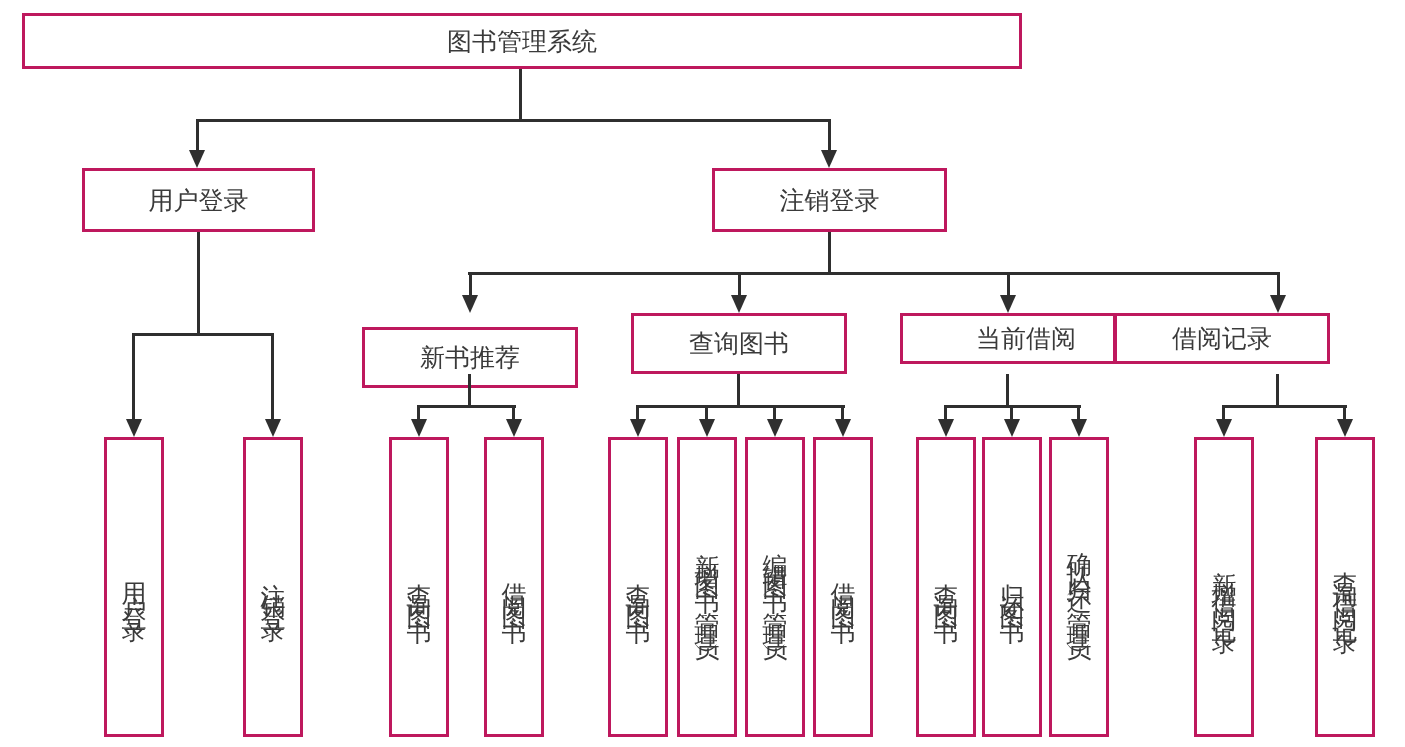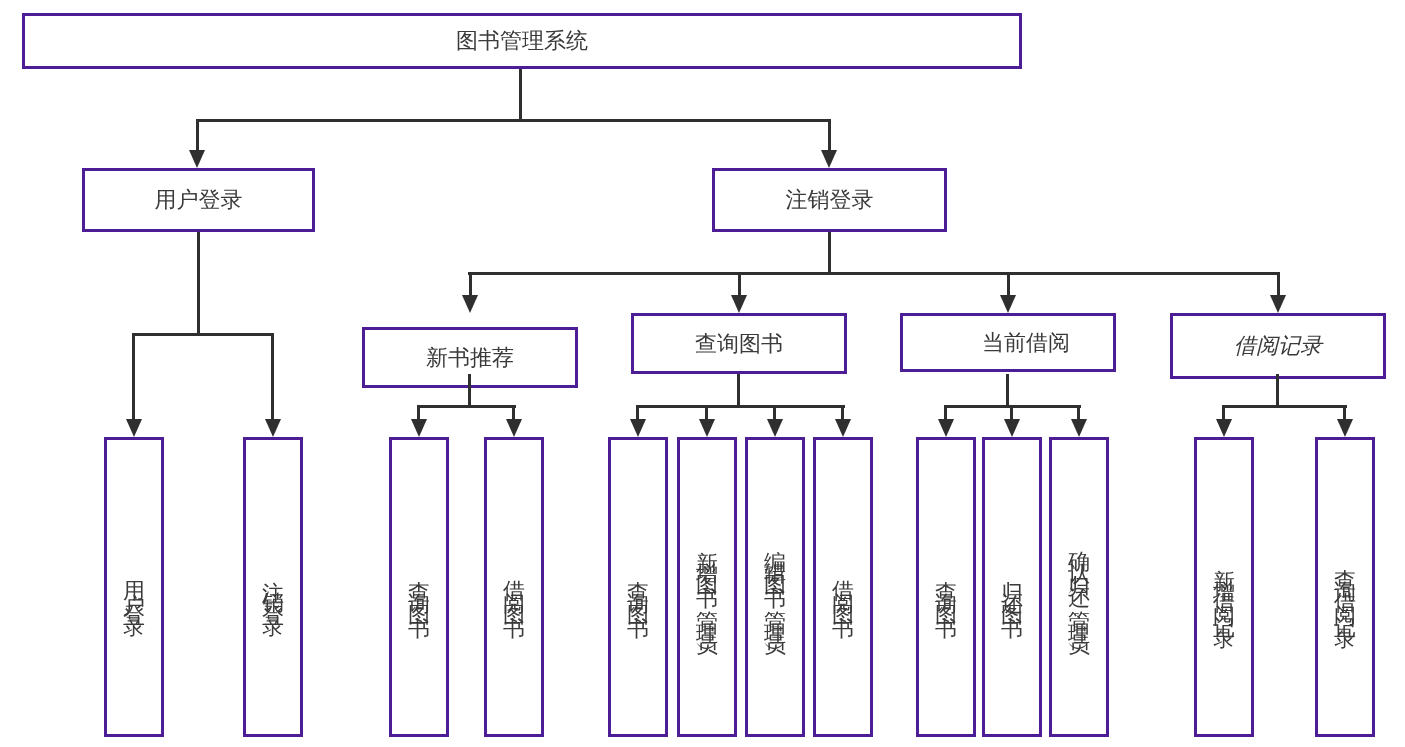--- a/index.html
+++ b/index.html
@@ -1,23 +1,23 @@
 <!DOCTYPE html>
 <html><head>
 <meta charset="utf-8">
 <style>
   html,body{margin:0;padding:0;background:#ffffff;}
   #canvas{
     position:relative;width:1405px;height:747px;background:#ffffff;overflow:hidden;
     font-family:"Liberation Sans","DejaVu Sans",sans-serif;
   }
   .box{
-    position:absolute;background:#ffffff;border:3px solid #4c1d95;box-sizing:border-box;
+    position:absolute;background:#ffffff;border:3px solid #be185d;box-sizing:border-box;
     display:flex;align-items:center;justify-content:center;
-    color:#3a3a3a;font-size:22px;line-height:1;white-space:nowrap;
+    color:#3a3a3a;font-size:25px;line-height:1;white-space:nowrap;
   }
   .vbox span{
     writing-mode:vertical-rl;text-orientation:mixed;letter-spacing:12px;
     white-space:normal;display:block;
   }
   .hline{position:absolute;height:3px;background:#2f2f2f;}
   .vline{position:absolute;width:3px;background:#2f2f2f;}
   .arrow{
     position:absolute;width:0;height:0;
     border-left:8px solid transparent;border-right:8px solid transparent;
@@ -59,22 +59,22 @@
   <div class="arrow" style="left:462px;top:295px;"></div>
   <div class="vline" style="left:738px;top:272px;height:27px;"></div>
   <div class="arrow" style="left:731px;top:295px;"></div>
   <div class="vline" style="left:1007px;top:272px;height:27px;"></div>
   <div class="arrow" style="left:1000px;top:295px;"></div>
   <div class="vline" style="left:1277px;top:272px;height:27px;"></div>
   <div class="arrow" style="left:1270px;top:295px;"></div>
 
   <div class="box" style="left:362px;top:327px;width:216px;height:61px;">新书推荐</div>
   <div class="box" style="left:631px;top:313px;width:216px;height:61px;">查询图书</div>
-  <div class="box" style="left:900px;top:313px;width:216px;height:59px;padding-left:36px;">当前借阅</div>
-  <div class="box" style="left:1170px;top:313px;width:216px;height:66px;font-style:italic;">借阅记录</div>
+  <div class="box" style="left:900px;top:313px;width:216px;height:51px;padding-left:36px;">当前借阅</div>
+  <div class="box" style="left:1114px;top:313px;width:216px;height:51px;">借阅记录</div>
 
   <div class="vline" style="left:468px;top:374px;height:34px;"></div>
   <div class="hline" style="left:417px;top:405px;width:99px;"></div>
   <div class="vline" style="left:417px;top:405px;height:18px;"></div>
   <div class="arrow" style="left:411px;top:419px;"></div>
   <div class="vline" style="left:512px;top:405px;height:18px;"></div>
   <div class="arrow" style="left:506px;top:419px;"></div>
 
   <div class="vline" style="left:737px;top:374px;height:34px;"></div>
   <div class="hline" style="left:636px;top:405px;width:209px;"></div>

